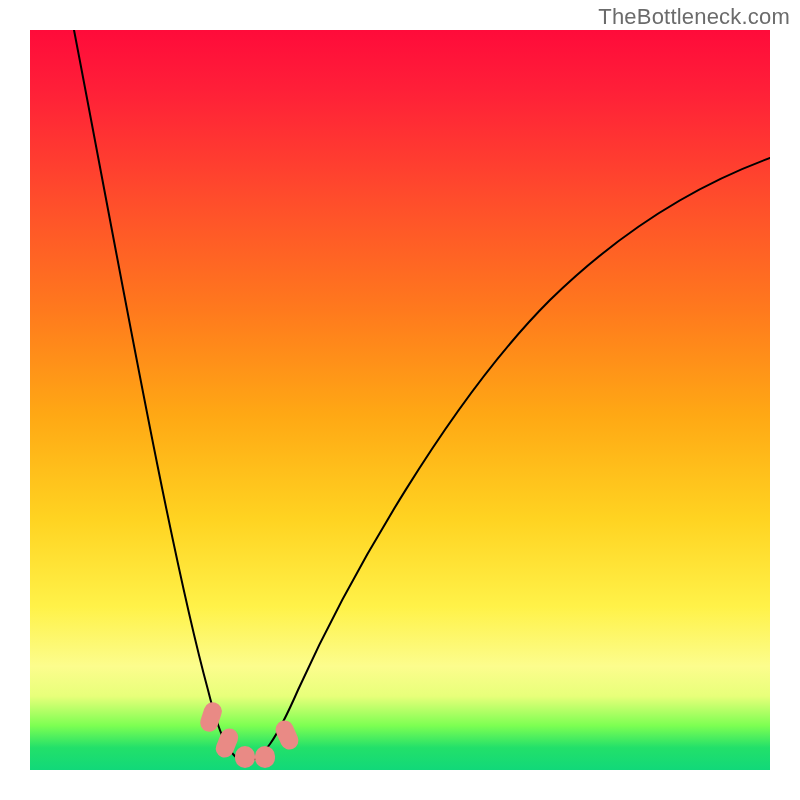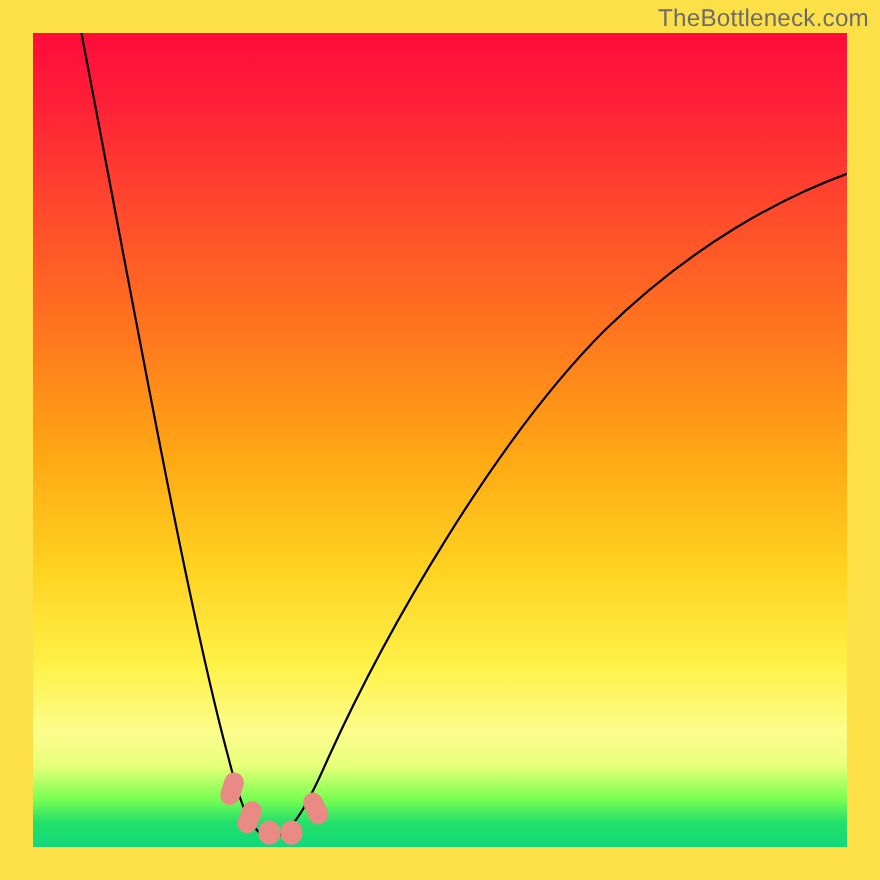--- a/index.html
+++ b/index.html
@@ -10,21 +10,21 @@
     background: #000;
     overflow: hidden;
     font-family: Arial, Helvetica, sans-serif;
   }
   .frame {
     position: absolute;
     left: 0;
     top: 0;
     width: 800px;
     height: 800px;
-    background: #fde047;
+    background: #ffffff;
   }
   .plot-area {
     position: absolute;
     left: 30px;
     top: 30px;
     width: 740px;
     height: 740px;
     
     background: linear-gradient(
       to bottom,

